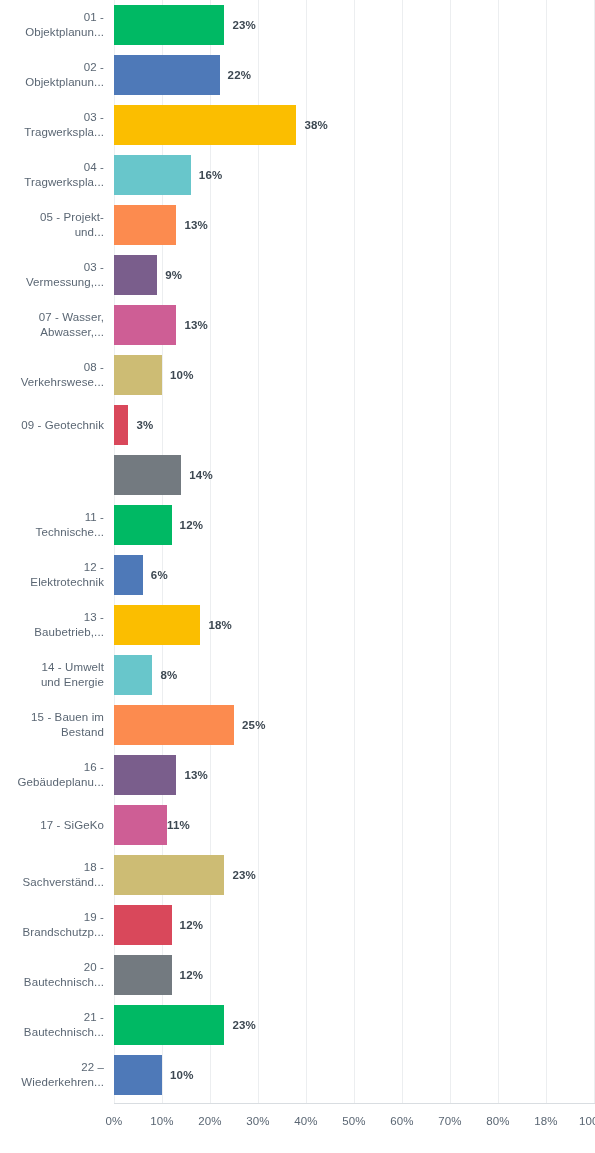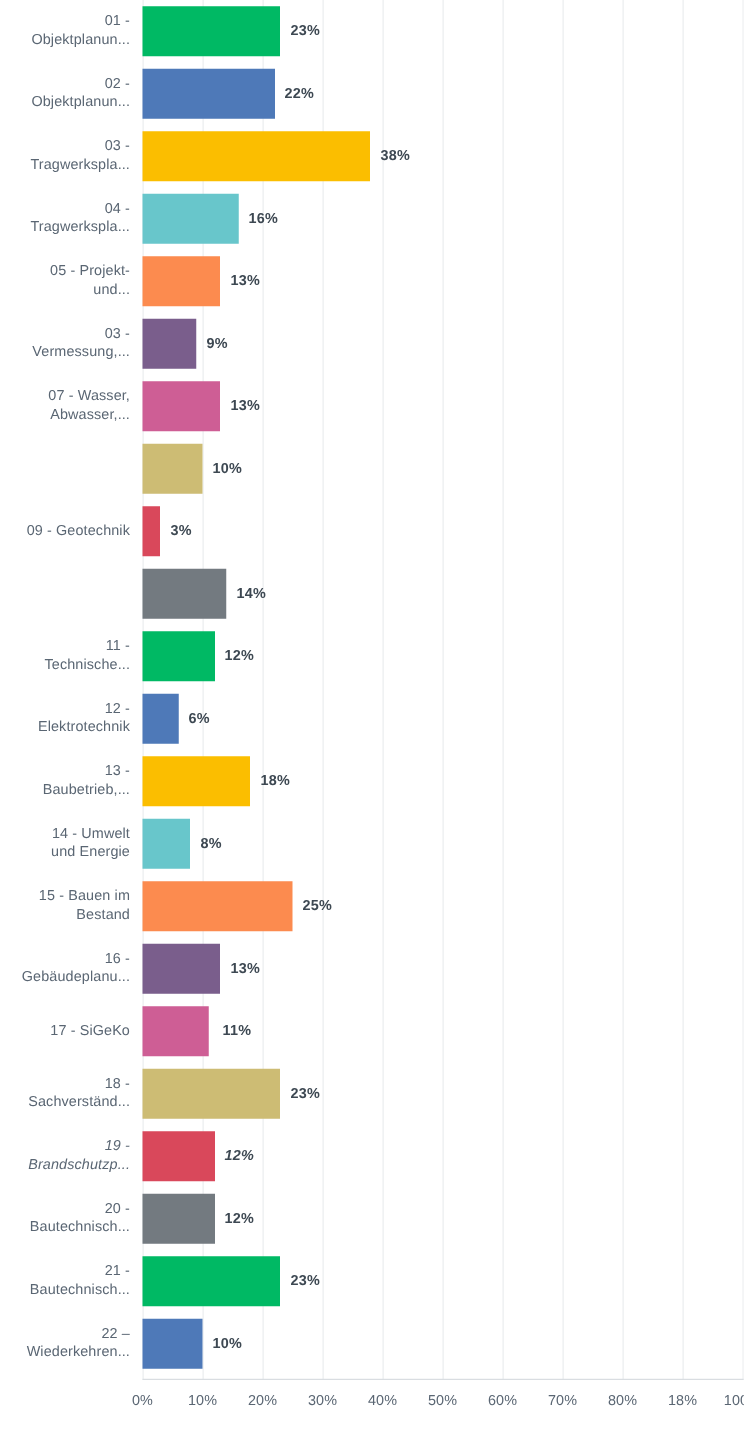--- a/index.html
+++ b/index.html
@@ -174,20 +174,22 @@
         <div class="row-bar" style="width: 43.2px; background: rgb(122, 94, 140);"></div>
         <div class="row-value" style="left: 165.2px;">9%</div>
       </div>
       <div class="row" style="top: 300px;">
         <div class="row-label">07 - Wasser,
 Abwasser,...</div>
         <div class="row-bar" style="width: 62.4px; background: rgb(206, 94, 149);"></div>
         <div class="row-value" style="left: 184.4px;">13%</div>
       </div>
       <div class="row" style="top: 350px;">
+        <div class="row-label">08 -
+Verkehrswese...</div>
         <div class="row-bar" style="width: 48px; background: rgb(205, 188, 116);"></div>
         <div class="row-value" style="left: 170px;">10%</div>
       </div>
       <div class="row" style="top: 400px;">
         <div class="row-label">09 - Geotechnik</div>
         <div class="row-bar" style="width: 14.4px; background: rgb(217, 72, 91);"></div>
         <div class="row-value" style="left: 136.4px;">3%</div>
       </div>
       <div class="row" style="top: 450px;">
         <div class="row-bar" style="width: 67.2px; background: rgb(115, 122, 128);"></div>
@@ -225,29 +227,29 @@
       </div>
       <div class="row" style="top: 750px;">
         <div class="row-label">16 -
 Gebäudeplanu...</div>
         <div class="row-bar" style="width: 62.4px; background: rgb(122, 94, 140);"></div>
         <div class="row-value" style="left: 184.4px;">13%</div>
       </div>
       <div class="row" style="top: 800px;">
         <div class="row-label">17 - SiGeKo</div>
         <div class="row-bar" style="width: 52.8px; background: rgb(206, 94, 149);"></div>
-        <div class="row-value" style="left: 178px; text-align: center;">11%</div>
+        <div class="row-value" style="left: 167px; text-align: center;">11%</div>
       </div>
       <div class="row" style="top: 850px;">
         <div class="row-label">18 -
 Sachverständ...</div>
         <div class="row-bar" style="width: 110.4px; background: rgb(205, 188, 116);"></div>
         <div class="row-value" style="left: 232.4px;">23%</div>
       </div>
-      <div class="row" style="top: 900px; font-style: italic;">
+      <div class="row" style="top: 900px;">
         <div class="row-label">19 -
 Brandschutzp...</div>
         <div class="row-bar" style="width: 57.6px; background: rgb(217, 72, 91);"></div>
         <div class="row-value" style="left: 179.6px;">12%</div>
       </div>
       <div class="row" style="top: 950px;">
         <div class="row-label">20 -
 Bautechnisch...</div>
         <div class="row-bar" style="width: 57.6px; background: rgb(115, 122, 128);"></div>
         <div class="row-value" style="left: 179.6px;">12%</div>

